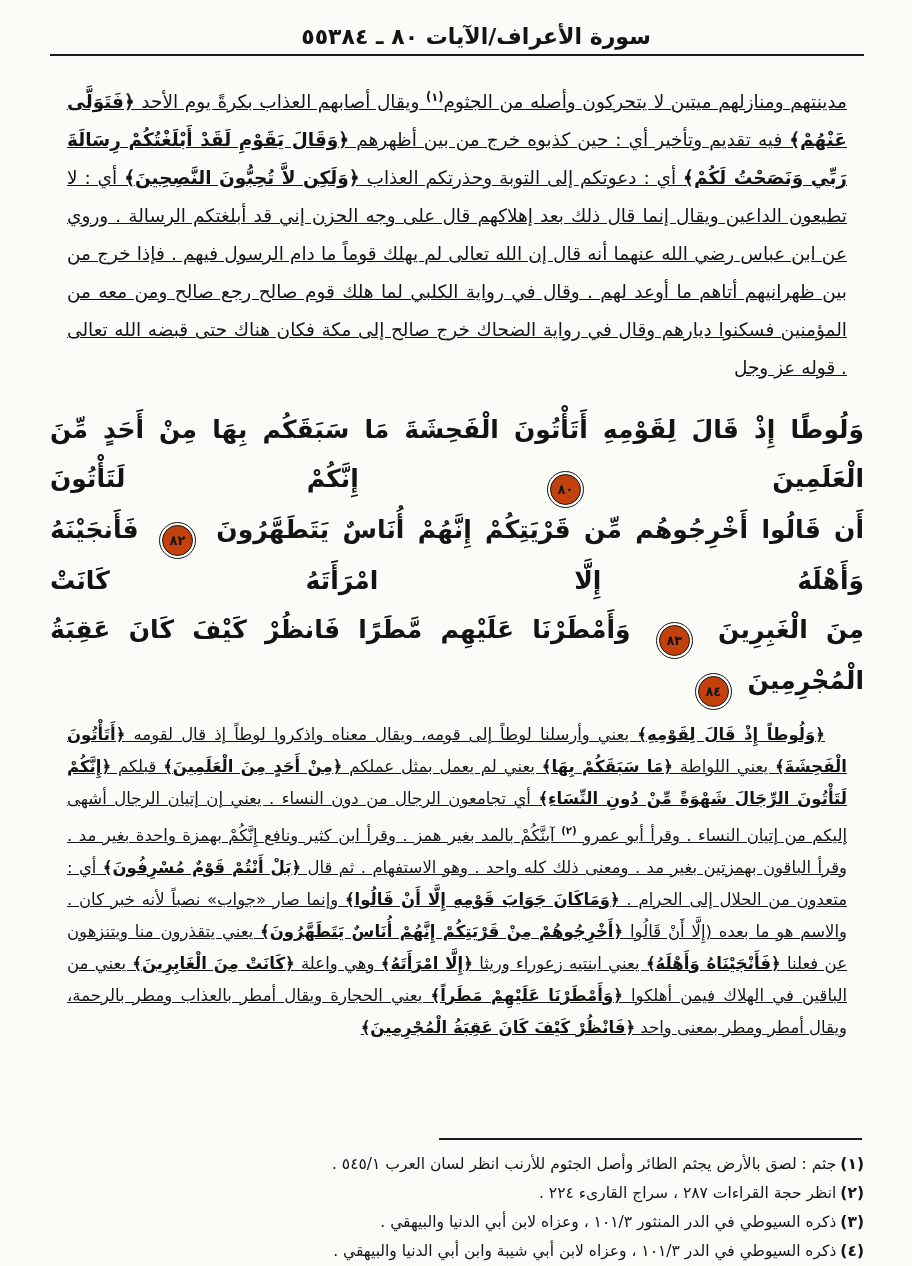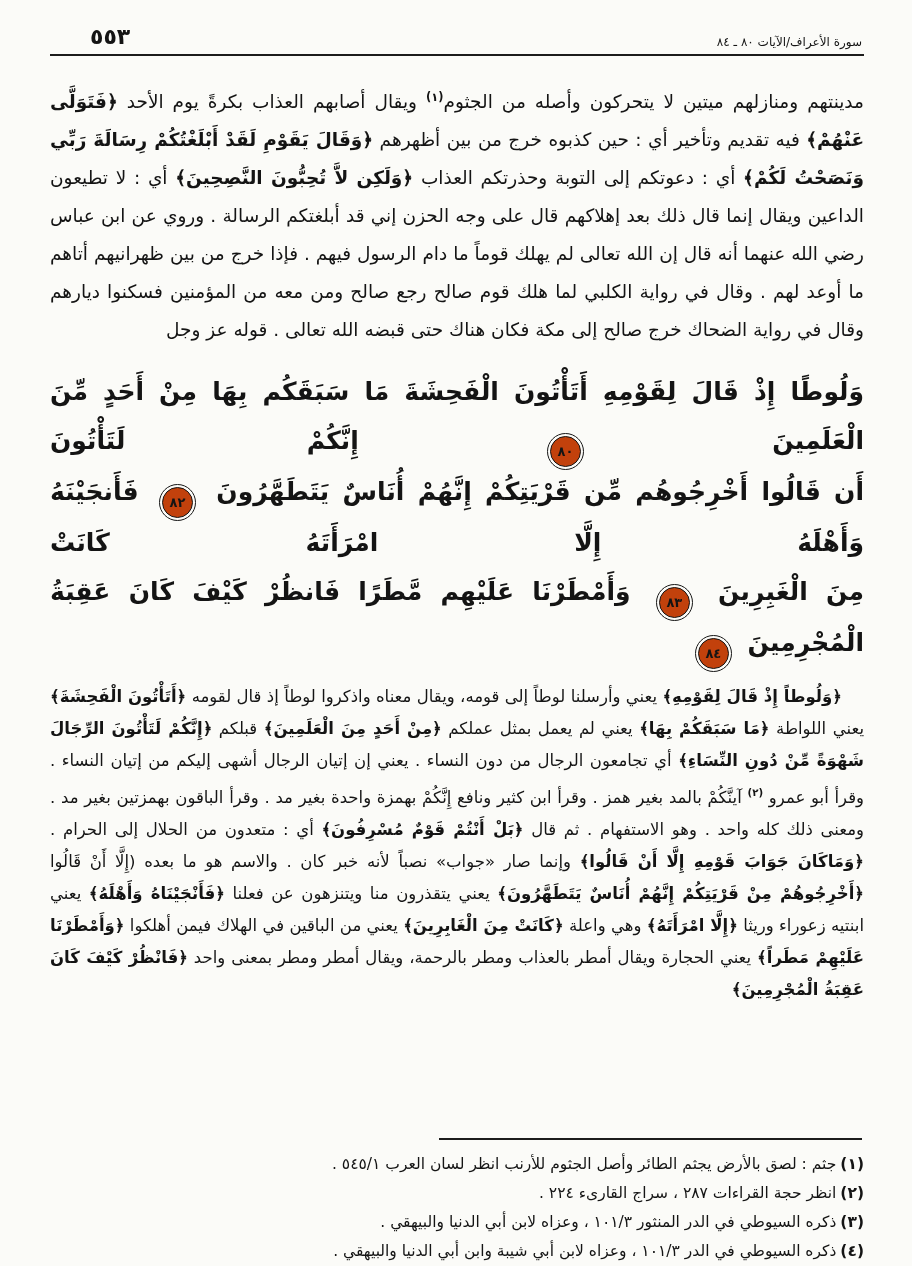--- a/index.html
+++ b/index.html
@@ -7,28 +7,28 @@
     width:912px;height:1266px;overflow:hidden;
     background:#fbfbf8;color:#141414;
     font-family:"DejaVu Sans",sans-serif;
   }
   .page{
     box-sizing:border-box;width:912px;height:1266px;
     padding:24px 48px 0 50px;
     display:flex;flex-direction:column;
   }
   
-  .hdr{direction:ltr;display:flex;justify-content:space-between;align-items:flex-end;}
+  .hdr{direction:ltr;display:flex;justify-content:center;align-items:flex-end;}
   .pagenum{font-size:22px;font-weight:bold;letter-spacing:2px;padding-left:40px;}
-  .htitle{font-size:12px;font-weight:normal;direction:rtl;padding-right:2px;}
+  .htitle{font-size:22px;font-weight:bold;direction:rtl;padding-right:2px;}
   .rule{border-top:2.5px solid #1c1c1c;margin-top:5px;}
   
   main{flex:0 1 auto;overflow:hidden;}
   .para{
-    direction:rtl;text-align:justify;margin:0;
+    direction:rtl;text-align:justify;margin:17px;text-decoration:underline;
   }
   .para1{font-size:18.5px;line-height:38px;margin-top:22px;}
   .para2{font-size:16.5px;line-height:32px;margin-top:12px;text-indent:22px;}
   .seg-q{font-weight:bold;}
   .seg-fn{font-size:0.62em;vertical-align:super;font-weight:bold;}
   
   .verses{margin:18px 0 6px;direction:rtl;}
   .vl{
     font-size:25px;font-weight:bold;line-height:49px;
     text-align:justify;text-align-last:justify;

